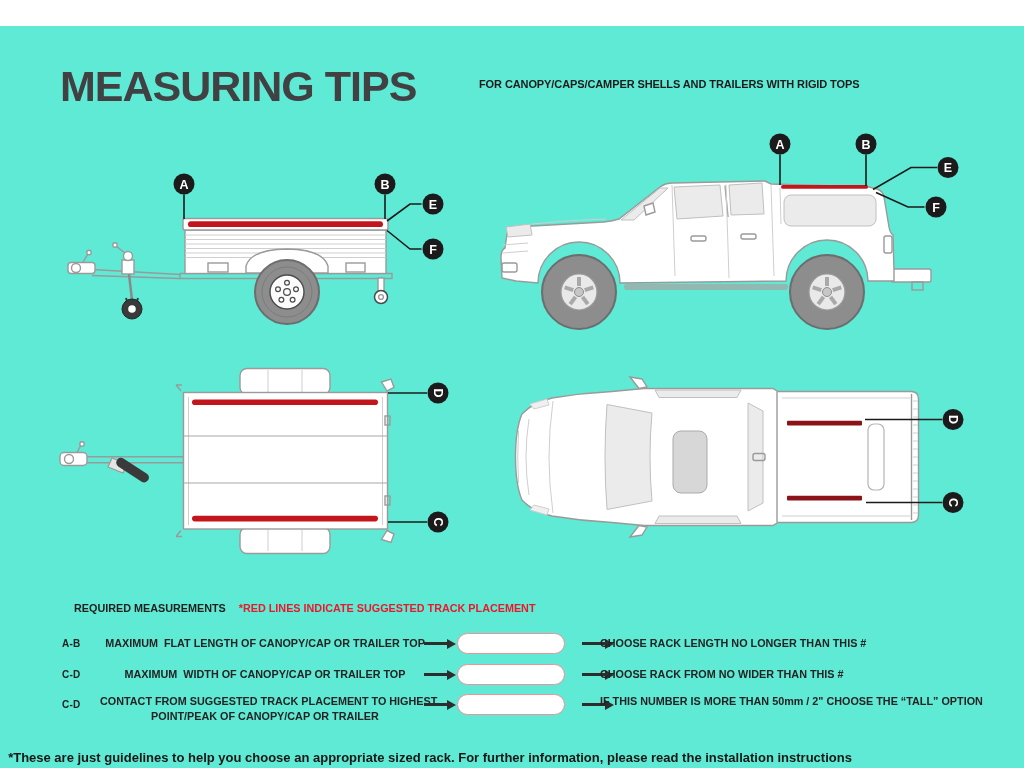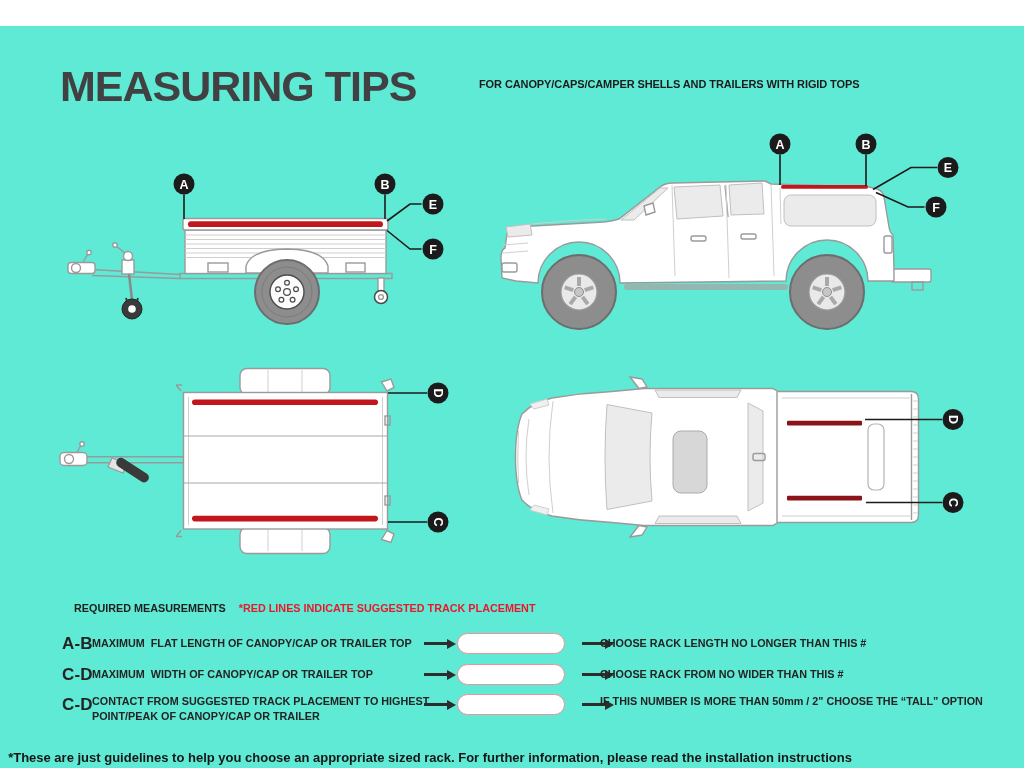--- a/index.html
+++ b/index.html
@@ -7,23 +7,23 @@
           font-family:"Liberation Sans",sans-serif;color:#232323;margin-top:26px;}
   .abs{position:absolute;}
   .title{position:absolute;left:60px;top:36px;margin:0;font-size:43px;font-weight:bold;
          letter-spacing:-1px;color:#414042;}
   .subtitle{position:absolute;left:479px;top:52px;width:530px;font-size:11px;font-weight:bold;
             letter-spacing:-0.1px;color:#1b1b1b;}
   .legend{position:absolute;left:62px;top:564px;font-size:10.8px;font-weight:bold;white-space:pre;}
   .leg-black{color:#1e1e1e;}
   .leg-red{color:#e8192c;margin-left:13px;}
   .mrow{position:absolute;left:0;width:1024px;height:24px;}
-  .mkey{position:absolute;left:62px;top:0;font-size:17px;font-weight:bold;line-height:21px;
+  .mkey{position:absolute;left:62px;top:0;font-size:10px;font-weight:bold;line-height:21px;
         letter-spacing:0.2px;color:#232323;}
-  .mdesc{position:absolute;left:92px;top:0;width:330px;}
+  .mdesc{position:absolute;left:100px;top:0;width:330px;text-align:center;}
   .mres{position:absolute;left:600px;top:0;width:400px;}
   .dline,.rline{font-size:10.8px;font-weight:bold;line-height:21px;white-space:pre;color:#232323;}
   .mrow.two .dline,.mrow.two .rline{line-height:13.8px;padding-top:1px;}
   .arrow{position:absolute;top:9px;width:23px;height:3px;background:#2d2d2d;}
   .arrow::after{content:"";position:absolute;left:100%;top:50%;transform:translateY(-50%);
         border-left:9px solid #2d2d2d;border-top:5.5px solid transparent;border-bottom:5.5px solid transparent;}
   .a-left{left:424px;}
   .a-right{left:582px;}
   .pill{position:absolute;left:457px;top:0;width:108px;height:21px;border:1.5px solid #ef9198;
         border-radius:12px;background:#fff;box-sizing:border-box;}

